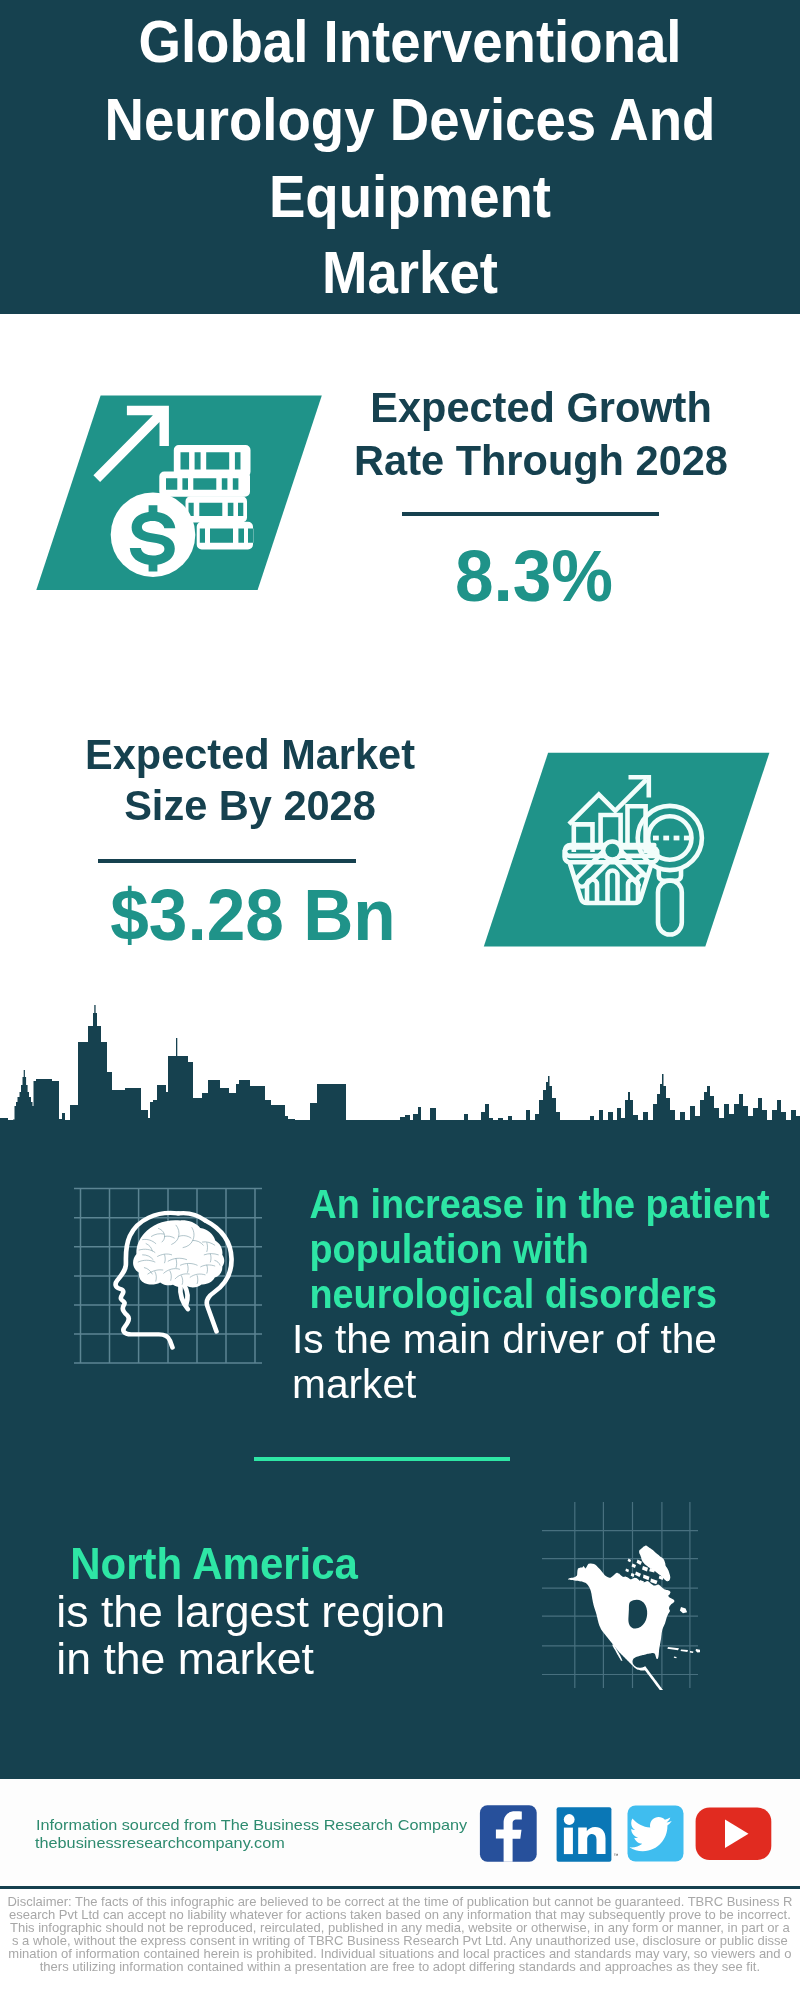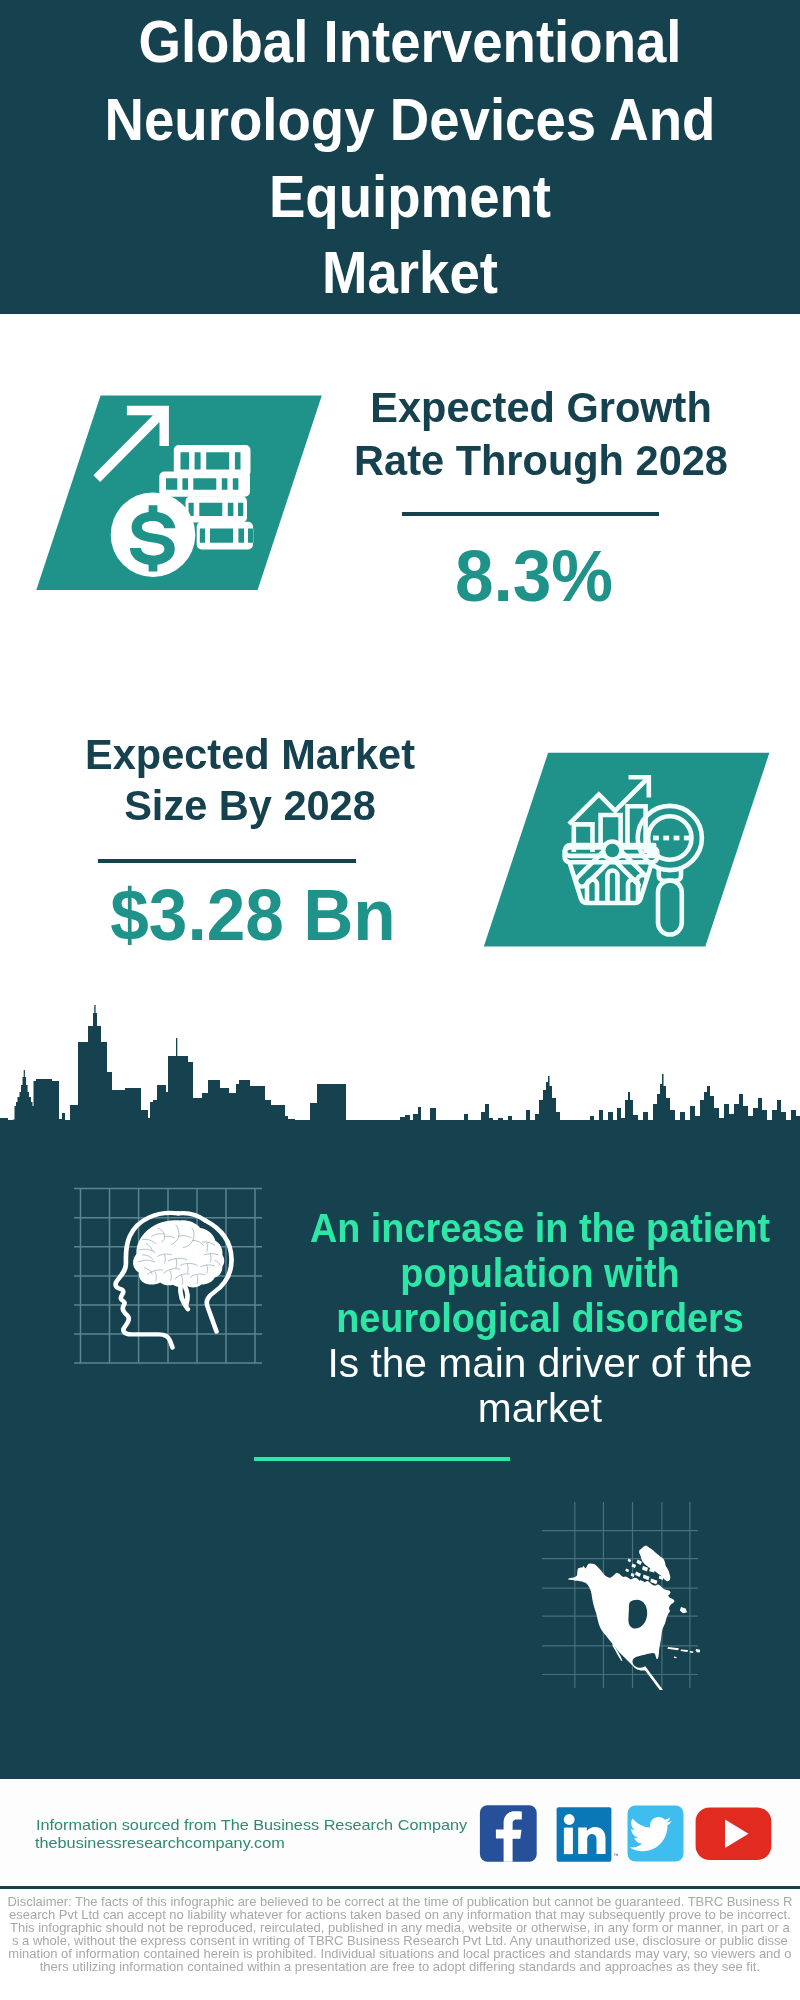--- a/index.html
+++ b/index.html
@@ -18,21 +18,21 @@
               font-weight:bold;line-height:53.4px;transform:scaleX(0.975);}
   .rule{position:absolute;height:3.6px;background:#16414f;}
   .stat-val{position:absolute;text-align:center;color:#1f9389;font-weight:bold;
             font-size:72.3px;line-height:82px;transform:scaleX(0.96);}
 
   
   .dark{position:absolute;left:0;top:1120px;width:800px;height:659px;background:#16414f;}
 
   .green-rule{position:absolute;height:4.3px;background:#2ee6a5;}
 
-  .blk{position:absolute;text-align:center;line-height:45px;margin-top:24px;}
+  .blk{position:absolute;text-align:left;line-height:45px;}
   #driver-block .hl{transform:scaleX(0.922);}
   #driver-block .sub{transform:scaleX(0.992);}
   #region-block .hl{transform:scaleX(0.965);}
   #region-block .sub{transform:scaleX(1.024);}
   .blk .hl{color:#2ee6a5;font-weight:bold;}
   .blk .sub{color:#ffffff;font-weight:normal;}
 
   
   .foot{position:absolute;left:0;top:1779px;width:800px;height:109px;background:#fdfdfd;}
   .src{position:absolute;color:#2e8b6f;font-size:14.5px;line-height:26px;
@@ -278,20 +278,25 @@
         <path d="M156,149 l5,0.9 l1,2.2 l-4.6,0.5 l-1.8,-1.8 z"></path>
         <path d="M134,156.5 l2.6,0.4 l-0.3,1.4 l-2.5,-0.5 z"></path>
       </g>
     </g>
     <g fill="#16414f">
       <path d="M90,102 c3.5,-2.5 8,-3 11.5,-1 c3.5,2 5.2,6 5.6,10 c0.4,4 -0.4,8.2 -2.4,11.6
         c-2,3.4 -5.4,5.8 -9.2,6 c-2.4,0.1 -4.6,-1 -5.8,-3.1 c-1.2,-2.1 -1.4,-4.6 -1.3,-7
         l0.5,-9.3 c0.1,-2.6 -0.2,-5.4 1.1,-7.2 Z"></path>
     </g>
   </svg>
+  <div class="blk" id="region-block" style="left:62px;top:1541px;width:470px;font-size:43.5px;line-height:47.5px">
+     <div class="hl">North America</div>
+     <div class="sub">is the largest region</div>
+     <div class="sub">in the market</div>
+  </div>
 
   <div class="foot"></div>
   <div class="src" style="left:36.4px;top:1812px">Information sourced from The Business Research Company</div>
   <div class="src" style="left:35.1px;top:1829.5px">thebusinessresearchcompany.com</div>
   <svg width="300" height="70" viewBox="0 0 300 70" style="position:absolute;left:475px;top:1800px">
     <g>
       <rect x="4.9" y="5.2" width="56.8" height="56.5" rx="7.5" fill="#27509b"></rect>
       <path d="M37.6,61.7 V38.7 h7.7 l1.2,-9.0 h-8.9 v-5.7 c0,-2.6 0.7,-4.4 4.5,-4.4
                h4.7 v-8.0 c-0.8,-0.1 -3.6,-0.3 -6.8,-0.3 c-6.8,0 -11.4,4.1 -11.4,11.6
                v6.5 h-7.7 v9.0 h7.7 v23.3 z" fill="#ffffff"></path>

